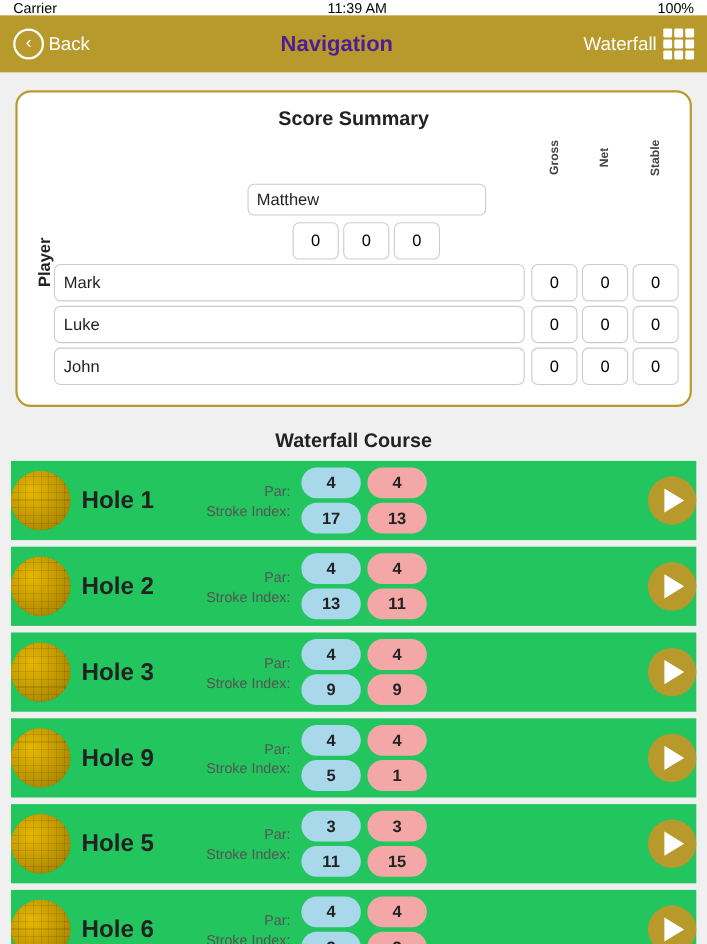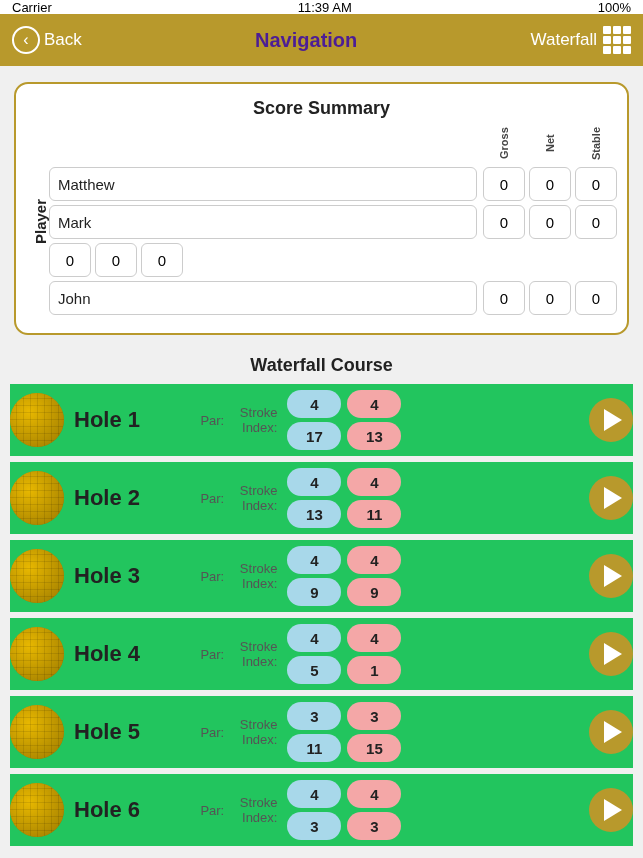--- a/index.html
+++ b/index.html
@@ -209,21 +209,22 @@
         radial-gradient(circle at 35% 35%, #e8b800, #9a7800);
     }
     .hole-name {
       font-size: 22px;
       font-weight: 700;
       color: #222;
       min-width: 90px;
     }
     .hole-info {
       display: flex;
-      flex-direction: row;
+      flex-direction: column;
+      align-items: flex-end;
       gap: 3px;
       flex-shrink: 0;
       min-width: 90px;
     }
     .hole-info-row {
       display: flex;
       align-items: center;
       gap: 4px;
       font-size: 13px;
       color: #555;
@@ -326,37 +327,38 @@
           <div style="flex:1;"></div>
           <div style="display:flex; gap:4px;">
             <div class="score-col-header">Gross</div>
             <div class="score-col-header">Net</div>
             <div class="score-col-header">Stable</div>
           </div>
         </div>
 
         <div id="score-rows">
 
-        <div class="score-row" style="display: flex; align-items: center; gap: 6px; margin-bottom: 4px;">
+        <div class="score-row" style="display: flex; align-items: center; gap: 6px; margin-bottom: 4px; flex-direction: column;">
     <input class="player-name-input" value="Matthew" style="flex: 1 1 0%;">
     <div style="display:flex;gap:4px;">
       <div class="score-value-cell">0</div>
       <div class="score-value-cell">0</div>
       <div class="score-value-cell">0</div>
     </div>
   </div>
             <div class="score-row" style="display: flex; align-items: center; gap: 6px; margin-bottom: 4px;">
     <input class="player-name-input" value="Mark" style="flex: 1 1 0%;">
     <div style="display:flex;gap:4px;">
       <div class="score-value-cell">0</div>
       <div class="score-value-cell">0</div>
       <div class="score-value-cell">0</div>
     </div>
   </div>
             <div class="score-row" style="display: flex; align-items: center; gap: 6px; margin-bottom: 4px;">
+    <input class="player-name-input" value="Luke" style="flex: 1 1 0%;">
     <div style="display:flex;gap:4px;">
       <div class="score-value-cell">0</div>
       <div class="score-value-cell">0</div>
       <div class="score-value-cell">0</div>
     </div>
   </div>
             <div class="score-row" style="display: flex; align-items: flex-start; gap: 6px; margin-bottom: 4px;">
     <input class="player-name-input" value="John" style="flex: 1 1 0%;">
     <div style="display:flex;gap:4px;">
       <div class="score-value-cell">0</div>
@@ -452,21 +454,21 @@
       </div>
     </div>
     <div class="play-btn">
       <div class="play-triangle"></div>
     </div>
   </div>
     <div class="hole-row">
     <div class="golf-ball-icon">
       <div class="golf-ball-pattern"></div>
     </div>
-    <div class="hole-name">Hole 4</div>
+    <div class="hole-name">Hole 9</div>
     <div class="hole-info">
       <div class="hole-info-row">
         <span class="hole-info-label">Par:</span>
       </div>
       <div class="hole-info-row">
         <span class="hole-info-label">Stroke Index:</span>
       </div>
     </div>
     <div class="score-badges">
       <div class="badge-col">

